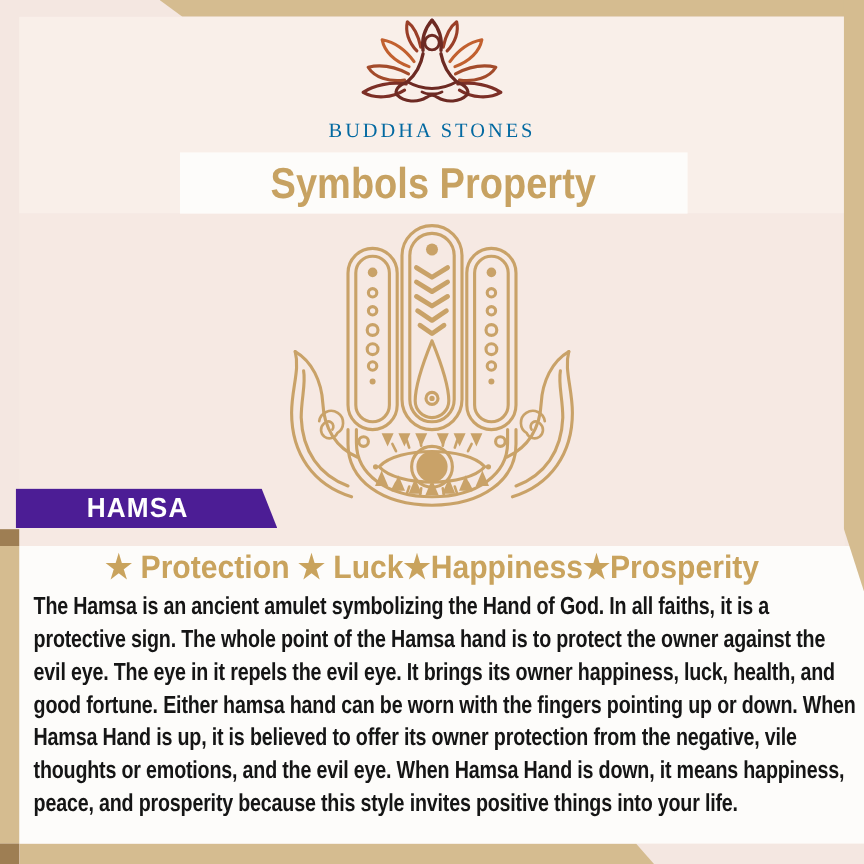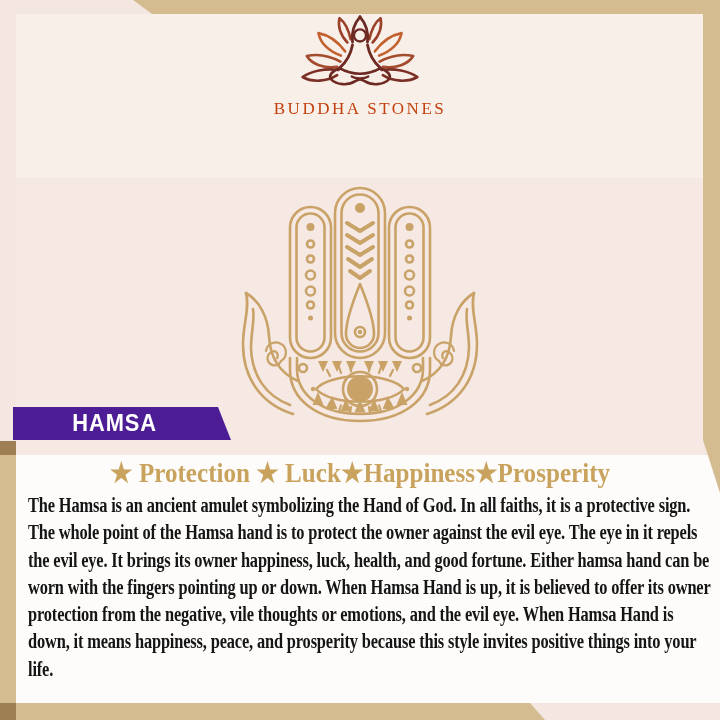--- a/index.html
+++ b/index.html
@@ -19,42 +19,42 @@
   .strip-left{position:absolute;left:0;top:455px;width:16px;height:248px;background:#d5bc90;z-index:5;}
   .sq-dark-top{position:absolute;left:0;top:441px;width:16px;height:14px;background:#9e7e53;z-index:6;}
   .sq-dark-bottom{position:absolute;left:0;top:703px;width:16px;height:17px;background:#9e7e53;z-index:6;}
   .band-bottom{position:absolute;left:16px;top:703px;width:529px;height:17px;background:#d5bc90;
             clip-path:polygon(0 0,514px 0,100% 100%,0 100%);z-index:5;}
 
   
   .logo{position:absolute;left:287px;top:14px;width:146px;height:84px;z-index:4;}
   .brand{position:absolute;left:0;top:99px;width:720px;text-align:center;
          font-family:"Liberation Serif",serif;font-size:17px;letter-spacing:2.5px;
-         color:#c2410c;z-index:4;}
+         color:#0369a1;z-index:4;}
 
   
   .title-banner{position:absolute;left:150px;top:127px;width:423px;height:51px;background:#fdfcfa;
                 display:flex;align-items:center;justify-content:center;z-index:4;}
   .title-banner span{font-size:36px;font-weight:bold;color:#c7a262;white-space:nowrap;
                 transform:scaleX(.88);}
 
   
   .hamsa{position:absolute;left:235px;top:183px;width:250px;height:258px;z-index:4;}
 
   
   .label-banner{position:absolute;left:13px;top:407px;width:218px;height:33px;background:#4c1d95;
                 clip-path:polygon(0 0,205px 0,100% 100%,0 100%);
                 display:flex;align-items:center;justify-content:center;
                 padding-right:14px;box-sizing:border-box;z-index:6;}
   .label-banner span{color:#ffffff;font-weight:bold;font-size:23px;letter-spacing:1px;
                 transform:scaleX(.95);}
 
   
   .content{position:absolute;left:16px;top:455px;width:704px;height:248px;background:#fdfcfa;
-           overflow:hidden;z-index:2;font-family:Liberation Serif, serif;}
+           overflow:hidden;z-index:2;}
   .tagline{margin-top:2px;width:740px;text-align:center;font-weight:bold;font-size:27px;
            color:#c9a35d;white-space:nowrap;transform:scaleX(.93);transform-origin:0 50%;}
   .desc{margin:3px 0 0 12px;width:860px;transform:scaleX(.80);transform-origin:0 0;
         font-weight:bold;font-size:20.5px;line-height:27.3px;color:#151515;
         letter-spacing:-0.2px;}
 </style>
 </head>
 <body>
 
 <div class="page">
@@ -91,20 +91,23 @@
           <path d="M67 33 C65 44 60 52 53 58"></path>
           <path d="M83 33 C85 44 90 52 97 58"></path>
           <path d="M53 58 C45 61 41 66 44 70 C50 76 62 77 70 72 C72 70.5 73.5 70 75 70 C76.5 70 78 70.5 80 72 C88 77 100 76 106 70 C109 66 105 61 97 58 C90 62 82 64 75 64 C68 64 60 62 53 58 Z" stroke-width="2.8"></path>
           <path d="M66 67 C70 69.5 80 69.5 84 67" stroke-width="2.4"></path>
         </g>
       </g>
     </svg>
   </div>
   <div class="brand">BUDDHA STONES</div>
 
+  <div class="title-banner">
+    <span>Symbols Property</span>
+  </div>
 
   <div class="hamsa">
     <svg viewBox="0 0 250 258" width="250" height="258" aria-hidden="true">
       <g fill="none" stroke="#c9a268" stroke-width="2.6" stroke-linecap="round" stroke-linejoin="round">
 
         <rect x="100" y="5" width="50" height="170" rx="25"></rect>
         <rect x="106.5" y="11.5" width="37" height="157" rx="18.5"></rect>
         <rect x="55" y="24" width="41" height="151" rx="20.5"></rect>
         <rect x="61.5" y="30.5" width="28" height="138" rx="14"></rect>
         <rect x="154" y="24" width="41" height="151" rx="20.5"></rect>

